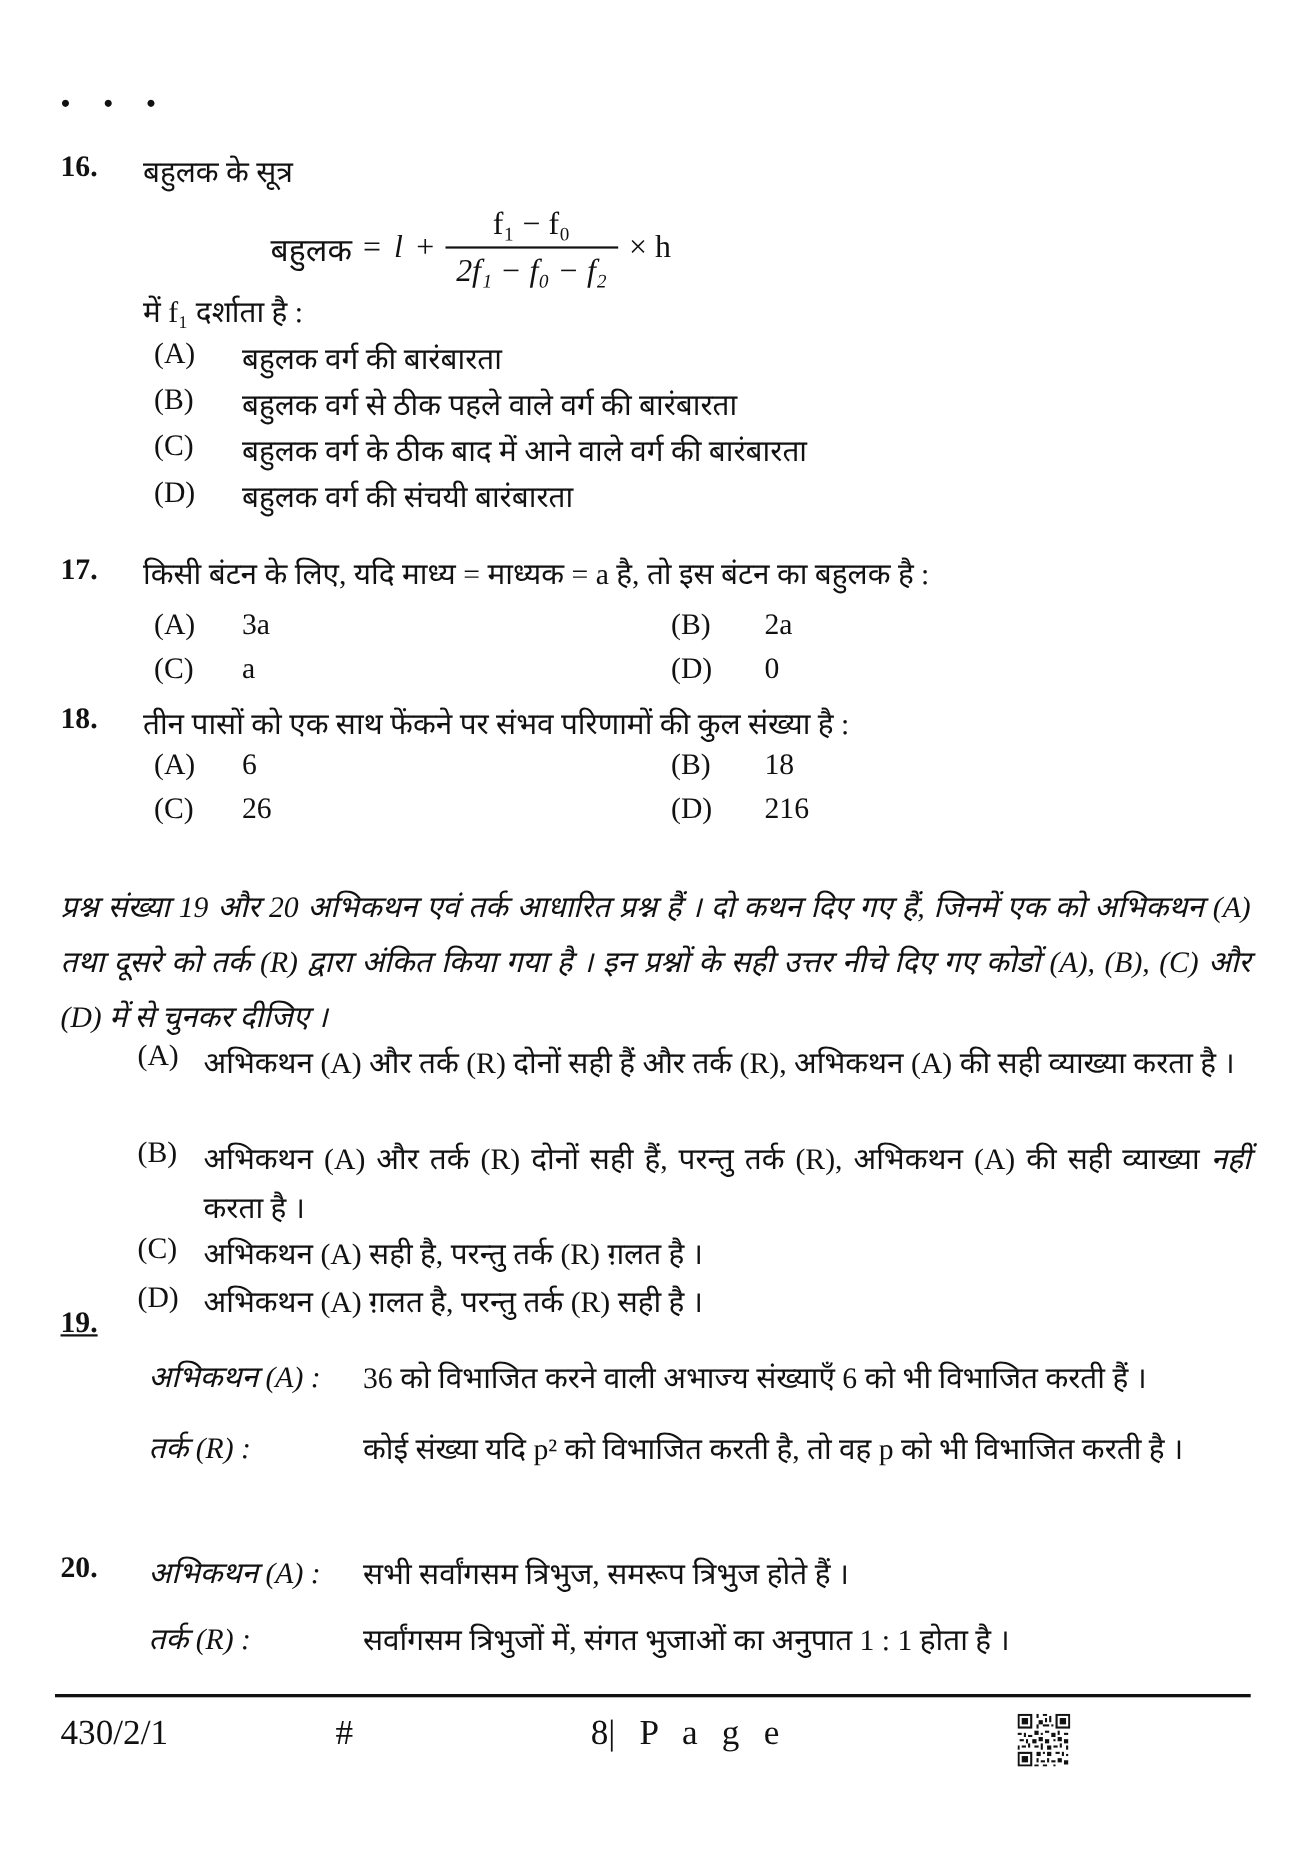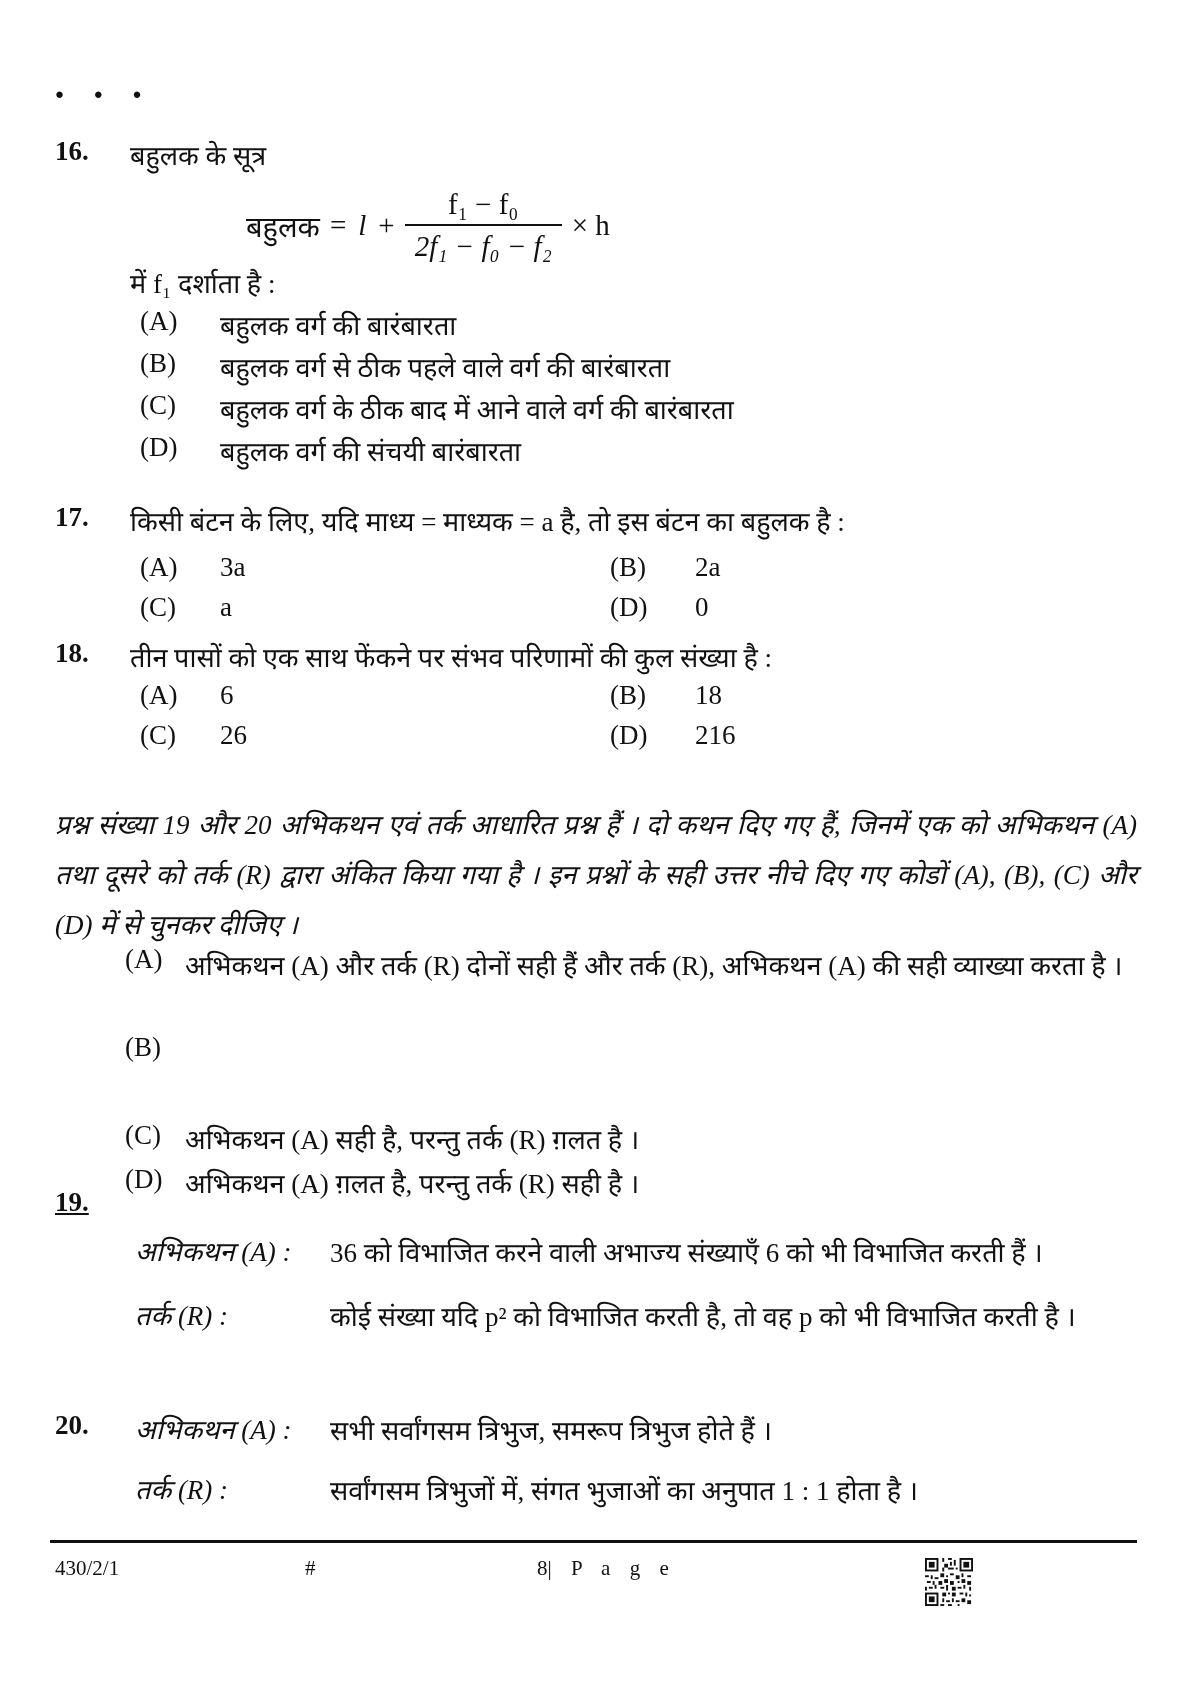--- a/index.html
+++ b/index.html
@@ -22,21 +22,21 @@
   .opt-letter{white-space:nowrap;}
   .opt-text{white-space:nowrap;}
   .wrapblock{text-align:justify;}
   .formula{display:flex;align-items:center;font-size:29px;}
   .formula>span{margin-right:10px;}
   .frac{display:inline-flex;flex-direction:column;text-align:center;line-height:1.25;}
   .frac .num{padding:0 10px 2px 10px;}
   .frac .den{border-top:2px solid #111;padding:2px 10px 0 10px;font-style:italic;}
   .var-l{font-style:italic;padding:0 2px;}
   .footer-rule{left:50px;top:1540px;width:1087px;height:3px;background:#111;}
-  .footer-text{font-size:21px;}
+  .footer-text{font-size:32px;}
   .pageword{letter-spacing:7px;}
   .qr{image-rendering:pixelated;}
 </style>
 </head>
 <body>
 
 <div class="page">
 
   <div class="abs dots" style="left:55px;top:86px;">● ● ●</div>
 
@@ -91,20 +91,23 @@
   <div class="abs opt-text" style="left:695px;top:720px;">216</div>
 
   <div class="abs wrapblock it" style="left:55px;top:800px;width:1082px;line-height:50px;">
     <span>प्रश्न संख्या </span><span class="bold">19</span><span> और </span><span class="bold">20</span><span> अभिकथन एवं तर्क आधारित प्रश्न हैं । दो कथन दिए गए हैं, जिनमें एक को अभिकथन (A) तथा दूसरे को तर्क (R) द्वारा अंकित किया गया है । इन प्रश्नों के सही उत्तर नीचे दिए गए कोडों (A), (B), (C) और (D) में से चुनकर दीजिए ।</span>
   </div>
 
   <div class="abs opt-letter" style="left:125px;top:944px;">(A)</div>
   <div class="abs wrapblock" style="left:185px;top:944px;width:952px;line-height:44px;">अभिकथन (A) और तर्क (R) दोनों सही हैं और तर्क (R), अभिकथन (A) की सही व्याख्या करता है ।</div>
 
   <div class="abs opt-letter" style="left:125px;top:1032px;">(B)</div>
+  <div class="abs wrapblock" style="left:185px;top:1032px;width:952px;line-height:44px;">
+    <span>अभिकथन (A) और तर्क (R) दोनों सही हैं, परन्तु तर्क (R), अभिकथन (A) की सही व्याख्या </span><span class="bold it">नहीं</span><span> करता है ।</span>
+  </div>
 
   <div class="abs opt-letter" style="left:125px;top:1120px;">(C)</div>
   <div class="abs qtext" style="left:185px;top:1120px;">अभिकथन (A) सही है, परन्तु तर्क (R) ग़लत है ।</div>
 
   <div class="abs opt-letter" style="left:125px;top:1164px;">(D)</div>
   <div class="abs qtext" style="left:185px;top:1164px;">अभिकथन (A) ग़लत है, परन्तु तर्क (R) सही है ।</div>
 
   <div class="abs qnum" style="left:55px;top:1187px;text-decoration:underline;">19.</div>
   <div class="abs it qtext" style="left:135px;top:1232px;">अभिकथन (A) :</div>
   <div class="abs wrapblock" style="left:330px;top:1232px;width:807px;line-height:42px;">36 को विभाजित करने वाली अभाज्य संख्याएँ 6 को भी विभाजित करती हैं ।</div>

